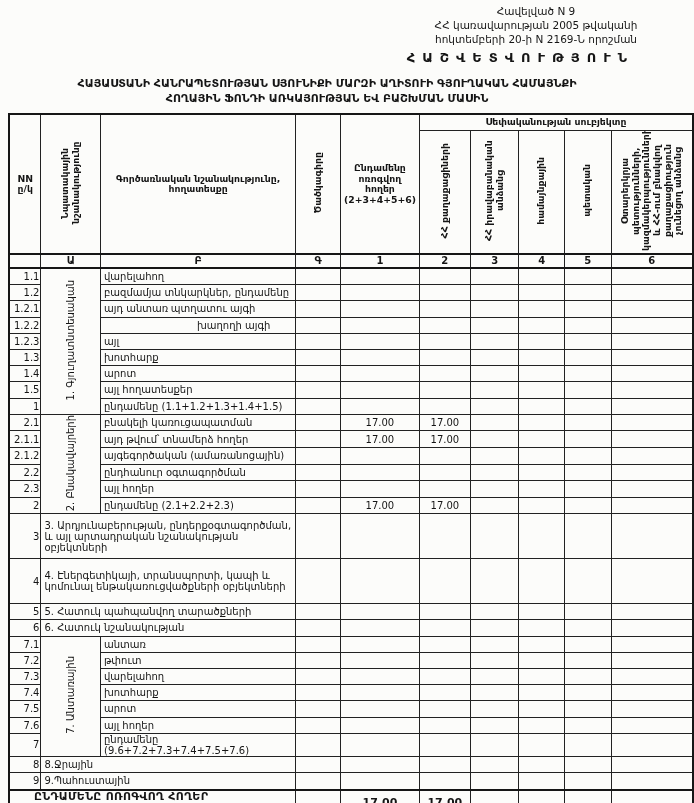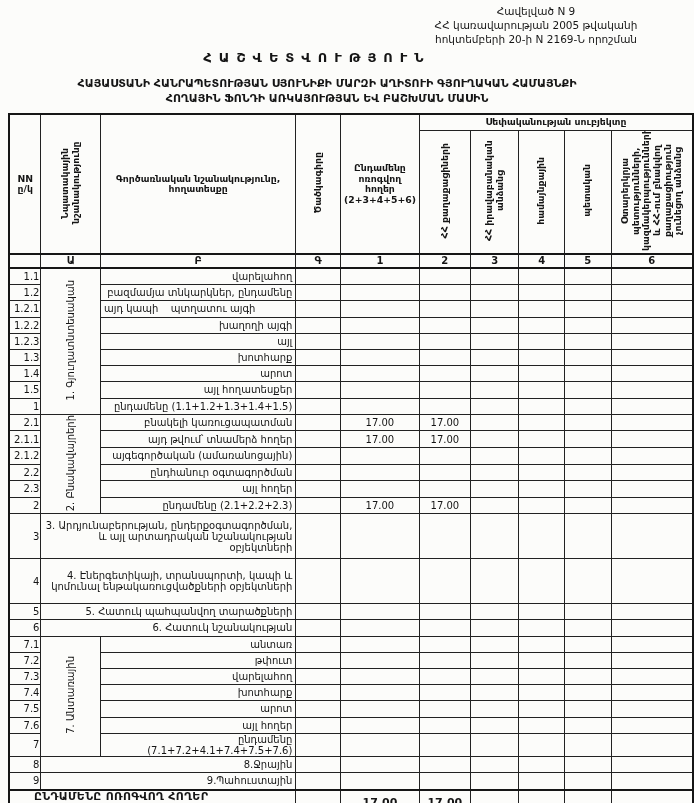--- a/index.html
+++ b/index.html
@@ -18,21 +18,21 @@
     margin:5px 8px 0 auto;
     width:300px;
     text-align:center;
     font-weight:normal;
     font-size:10.5px;
     line-height:1.32;
   }
 
   
   .doc-title{
-    text-align:center;
+    text-align:right;
     font-weight:bold;
     font-size:13px;
     letter-spacing:7px;
     margin:3px 60px 12px 0;
   }
   .doc-subtitle{
     text-align:center;
     font-weight:bold;
     font-size:11px;
     line-height:1.3;
@@ -56,21 +56,21 @@
   }
   thead th{font-weight:bold;font-size:9.3px;}
   thead tr.h-top{height:16px;}
   thead tr.h-sub{height:122px;}
   thead tr.h-idx{height:14px;border-top:2px solid #161616;}
   thead tr.h-idx td{font-weight:bold;text-align:center;font-size:10px;}
   tbody{border-top:2px solid #161616;}
   tbody tr{height:15px;}
   tbody tr.tall{height:45px;}
   td.nn{text-align:right;font-size:10px;padding:2px 1px;}
-  td.lbl{text-align:right;}
+  td.lbl{text-align:left;}
   td.c{text-align:center;}
   td.grp{text-align:center;vertical-align:middle;padding:0;}
   .vert{
     display:inline-block;
     writing-mode:vertical-rl;
     transform:rotate(180deg);
     white-space:normal;
     line-height:1.15;
     max-height:120px;
   }
@@ -174,21 +174,21 @@
           <td class="c"></td>
           <td class="c"></td>
           <td class="c"></td>
           <td class="c"></td>
           <td class="c"></td>
       </tr>
       <tr>
         <td class="nn">1.2.1</td>
         <td class="lbl">
             <span class="split">
-              <span class="a">այդ կապի</span>
+              <span class="a">այդ անտառ</span>
               <span class="b">պտղատու այգի</span>
             </span>
           </td>
         <td class="c"></td>
           <td class="c"></td>
           <td class="c"></td>
           <td class="c"></td>
           <td class="c"></td>
           <td class="c"></td>
           <td class="c"></td>
@@ -435,21 +435,21 @@
         <td class="c"></td>
           <td class="c"></td>
           <td class="c"></td>
           <td class="c"></td>
           <td class="c"></td>
           <td class="c"></td>
           <td class="c"></td>
       </tr>
       <tr>
         <td class="nn">7</td>
-        <td class="lbl">ընդամենը (7.1+7.2+4.1+7.4+7.5+7.6)</td>
+        <td class="lbl">ընդամենը (9.6+7.2+7.3+7.4+7.5+7.6)</td>
         <td class="c"></td>
           <td class="c"></td>
           <td class="c"></td>
           <td class="c"></td>
           <td class="c"></td>
           <td class="c"></td>
           <td class="c"></td>
       </tr>
 
       <tr>

